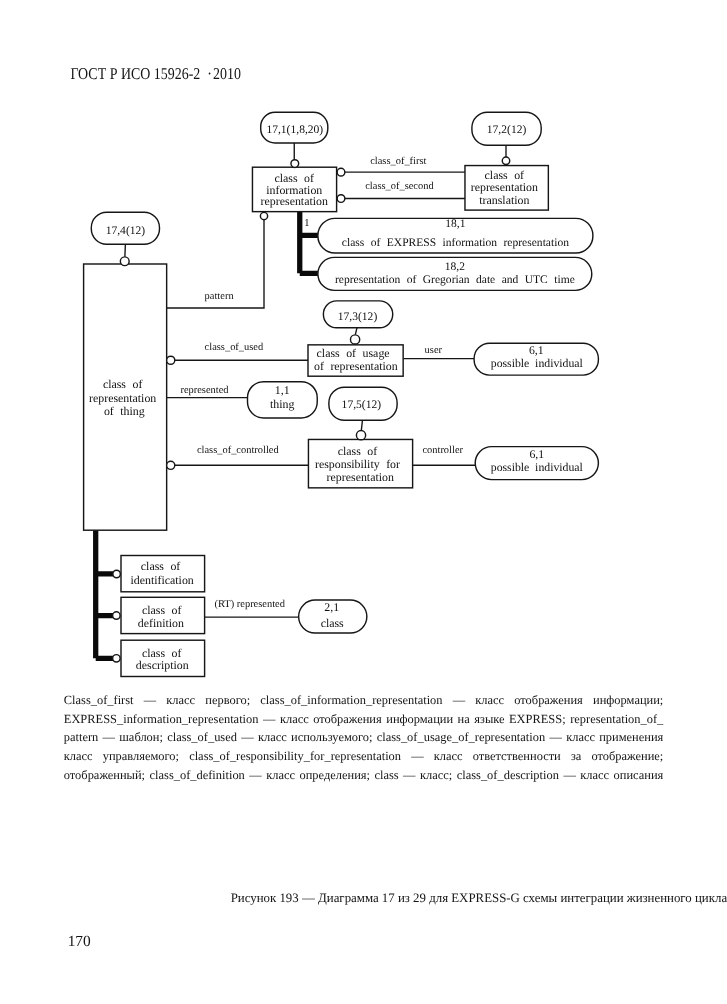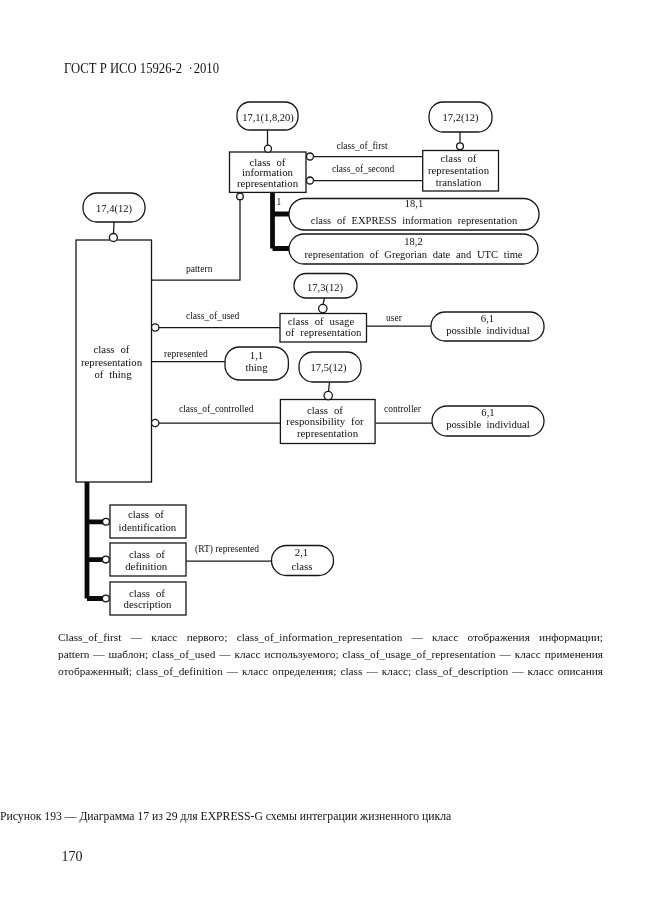--- a/index.html
+++ b/index.html
@@ -1,21 +1,21 @@
 <!DOCTYPE html>
 <html><head>
 <meta charset="utf-8">
 <style>
 html,body{margin:0;padding:0;}
 body{width:661px;height:913px;background:#fff;position:relative;font-family:"Liberation Serif",serif;color:#141414;overflow:hidden;}
 #hdr{position:absolute;left:64px;top:59.5px;font-size:15px;white-space:nowrap;transform:scaleX(0.845);transform-origin:0 0;}
 #diag{position:absolute;left:0;top:0;}
 #legend{position:absolute;left:58px;top:628.5px;width:545px;font-size:11.3px;line-height:17.1px;}
 #legend div{text-align:justify;text-align-last:justify;white-space:nowrap;}
-#cap{position:absolute;left:0;top:810px;width:661px;text-align:left;font-size:11.7px;}
+#cap{position:absolute;left:0;top:810px;width:661px;text-align:right;font-size:11.7px;}
 #pg{position:absolute;left:61.5px;top:848.5px;font-size:14px;}
 </style>
 </head>
 <body>
 <div id="hdr">ГОСТ Р ИСО 15926-2 &nbsp;· 2010</div>
 <svg id="diag" width="661" height="913" viewBox="0 0 661 913">
 <g fill="none" stroke="#161616" stroke-width="1.25">
 <line x1="267.5" y1="130" x2="267.5" y2="145.3"></line>
 <line x1="460" y1="132" x2="460" y2="142.8"></line>
 <line x1="114" y1="222" x2="113.5" y2="233.5"></line>
@@ -122,17 +122,19 @@
 <text x="164" y="357">represented</text>
 <text x="179" y="411.5">class_of_controlled</text>
 <text x="386" y="321">user</text>
 <text x="384" y="412">controller</text>
 <text x="195" y="551.5">(RT) represented</text>
 <text x="276.5" y="205">1</text>
 </g>
 </svg>
 <div id="legend">
 <div>Class_of_first — класс первого; class_of_information_representation — класс отображения информации;</div>
+<div>EXPRESS_information_representation — класс отображения информации на языке EXPRESS; representation_of_</div>
 <div>pattern — шаблон; class_of_used — класс используемого; class_of_usage_of_representation — класс применения</div>
+<div>класс управляемого; class_of_responsibility_for_representation — класс ответственности за отображение;</div>
 <div>отображенный; class_of_definition — класс определения; class — класс; class_of_description — класс описания</div>
 </div>
 <div id="cap">Рисунок 193 — Диаграмма 17 из 29 для EXPRESS-G схемы интеграции жизненного цикла</div>
 <div id="pg">170</div>
 
 </body></html>

